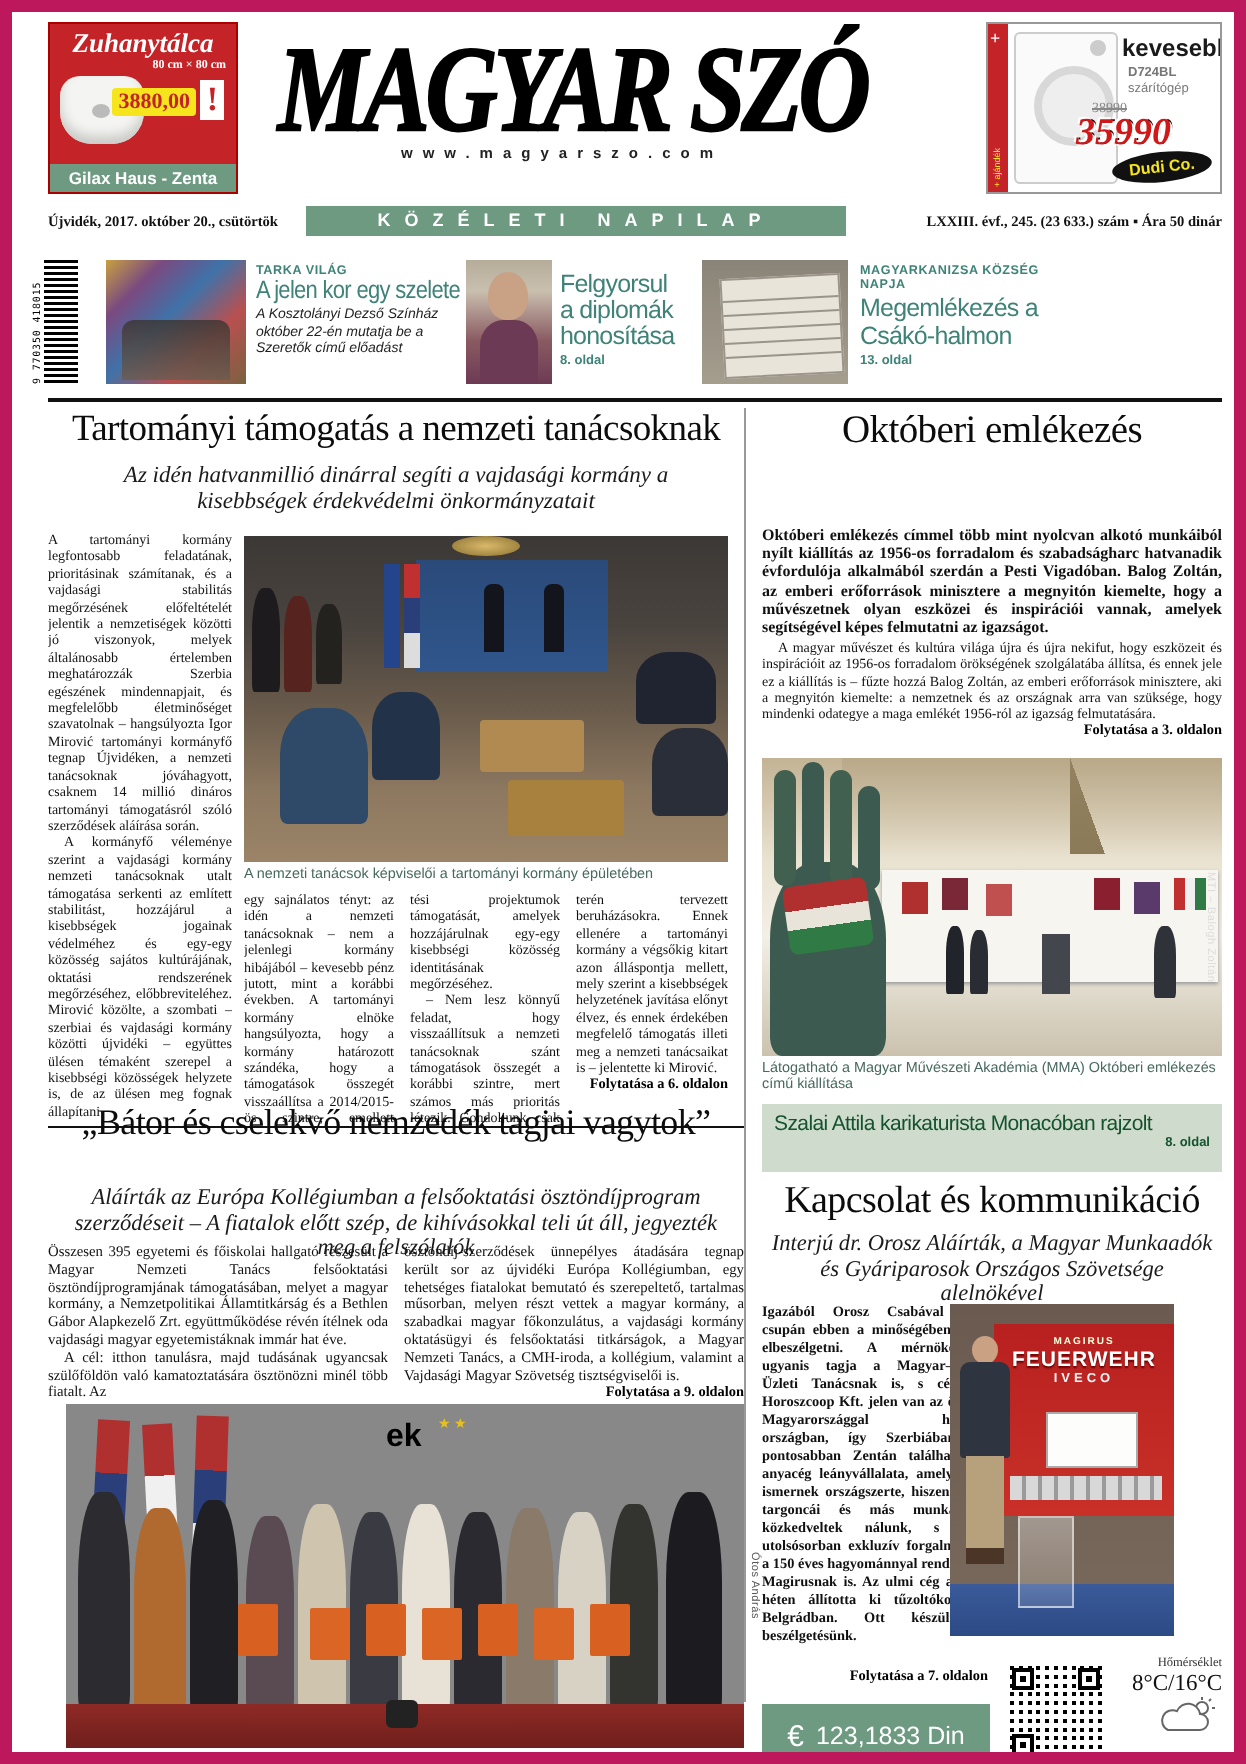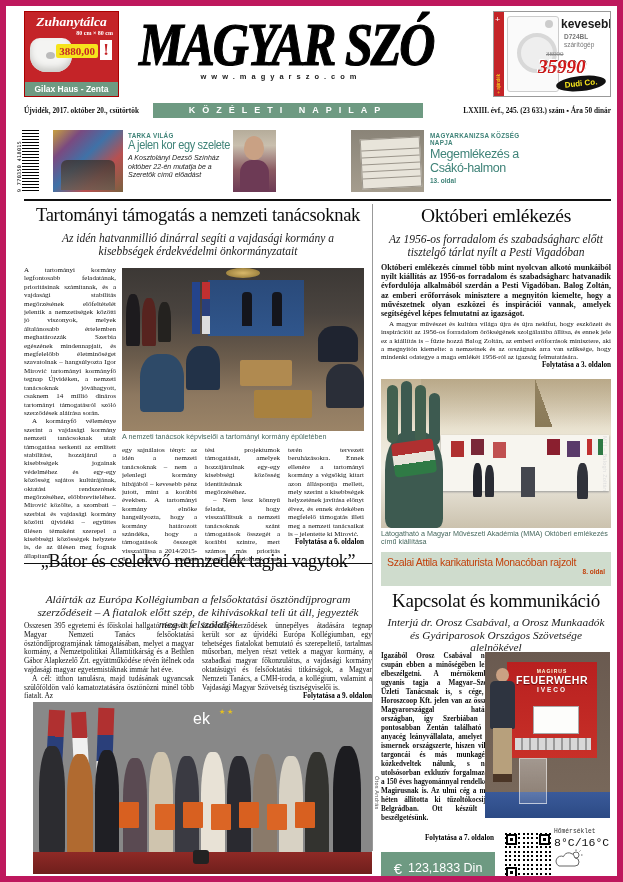--- a/index.html
+++ b/index.html
@@ -69,32 +69,32 @@
           font-family:"DejaVu Sans Mono",monospace;color:#000;letter-spacing:.4px}
   .bc-bars{width:17px;height:62px;background:repeating-linear-gradient(180deg,#000 0 1.3px,#fff 1.3px 3px)}
   
   .t-kicker{font-family:"Liberation Sans",sans-serif;font-size:6.3px;font-weight:bold;
             letter-spacing:.3px;line-height:1.15}
   .t-head{font-family:"Liberation Sans",sans-serif;font-size:12.5px;line-height:1.05;letter-spacing:-.4px}
   .t-text{font-style:italic;font-family:"Liberation Sans",sans-serif;font-size:7px;line-height:1.2;color:#222;margin-top:2px}
   .t-page{font-family:"Liberation Sans",sans-serif;font-size:6.5px;font-weight:bold;margin-top:2px}
   .rule{position:absolute;background:#111}
   
-  .banner{background:#cfdccd;color:#c2410c;box-sizing:border-box;padding:4px 6px 2px}
+  .banner{background:#cfdccd;color:#14532d;box-sizing:border-box;padding:4px 6px 2px}
   .banner-txt{font-family:"Liberation Sans",sans-serif;font-size:10.5px;letter-spacing:-.3px;white-space:nowrap}
   .banner-page{font-family:"Liberation Sans",sans-serif;font-size:6.5px;font-weight:bold;text-align:right}
   
   .euro-box{background:#6e9a82;color:#fff;display:flex;align-items:center;justify-content:center;gap:6px}
   .euro-sym{font-size:15px;font-family:"Liberation Sans",sans-serif}
   .euro-val{font-family:"Liberation Sans",sans-serif;font-weight:normal;font-size:12.5px}
   .qr{position:relative;background-image:repeating-linear-gradient(0deg,#000 0 2px,#fff 2px 4.4px),
       repeating-linear-gradient(90deg,#000 0 2px,#fff 2px 4.4px);background-blend-mode:screen;border:1px solid #fff}
   .qr-eye{position:absolute;width:11px;height:11px;border:2.5px solid #000;background:#fff;box-sizing:border-box}
   .qr-eye::after{content:"";position:absolute;left:1.5px;top:1.5px;width:3px;height:3px;background:#000}
-  .weather{text-align:left;font-family:Liberation Mono, monospace}
+  .weather{text-align:right;font-family:Liberation Serif, serif}
   .w-label{font-size:6.3px;color:#333}
   .w-temp{font-size:11.5px;color:#111;margin-top:1px}
   
   .fig{position:absolute;border-radius:40% 40% 8% 8%}
   .artwork{position:absolute;top:4px;width:13px;height:16px}
 </style>
 </head>
 <body>
 
 <div id="page">
@@ -146,20 +146,24 @@
   </div>
   <div class="abs" style="left:122px;top:126px;width:100px">
     <div class="t-kicker teal">TARKA VILÁG</div>
     <div class="t-head teal" style="white-space:nowrap;transform:scaleX(.88);transform-origin:0 50%">A jelen kor egy szelete</div>
     <div class="t-text">A Kosztolányi Dezső Színház október 22-én mutatja be a Szeretők című előadást</div>
   </div>
 
   <div class="photo" style="left:227px;top:124px;width:43px;height:62px;background:linear-gradient(180deg,#b5ac9a 0%,#c9bfae 25%,#8a5a62 65%,#6d3a55 100%)">
     <div class="abs" style="left:11px;top:6px;width:20px;height:24px;border-radius:50% 50% 45% 45%;background:#c9a184"></div>
     <div class="abs" style="left:7px;top:30px;width:29px;height:32px;border-radius:40% 40% 0 0;background:#6d3a55"></div>
+  </div>
+  <div class="abs" style="left:274px;top:130px;width:62px">
+    <div class="t-head teal">Felgyorsul a diplomák honosítása</div>
+    <div class="t-page teal">8. oldal</div>
   </div>
 
   <div class="photo" style="left:345px;top:124px;width:73px;height:62px;background:linear-gradient(180deg,#8a8478,#a59d8e)">
     <div class="abs" style="left:10px;top:8px;width:52px;height:40px;background:#e8e4da;border:1px solid #9a948a;transform:rotate(-3deg);
          background-image:repeating-linear-gradient(180deg,transparent 0 6px,#9a948a 6px 7px);background-origin:content-box;padding:4px 3px"></div>
   </div>
   <div class="abs" style="left:424px;top:126px;width:90px">
     <div class="t-kicker teal">MAGYARKANIZSA KÖZSÉG NAPJA</div>
     <div class="t-head teal" style="margin-top:2px">Megemlékezés a Csákó-halmon</div>
     <div class="t-page teal">13. oldal</div>
@@ -214,21 +218,21 @@
   <div class="abs" style="left:18px;top:616px;width:170px;height:78px;overflow:hidden">
     <p class="colp" style="font-size:7.4px;line-height:8.8px">Összesen 395 egyetemi és főiskolai hallgató részesült a Magyar Nemzeti Tanács felsőoktatási ösztöndíjprogramjának támogatásában, melyet a magyar kormány, a Nemzetpolitikai Államtitkárság és a Bethlen Gábor Alapkezelő Zrt. együttműködése révén ítélnek oda vajdasági magyar egyetemistáknak immár hat éve.</p>
     <p class="colp ind" style="font-size:7.4px;line-height:8.8px">A cél: itthon tanulásra, majd tudásának ugyancsak szülőföldön való kamatoztatására ösztönözni minél több fiatalt. Az</p>
   </div>
   <div class="abs" style="left:196px;top:616px;width:170px;height:78px;overflow:hidden">
     <p class="colp" style="font-size:7.4px;line-height:8.8px">ösztöndíj-szerződések ünnepélyes átadására tegnap került sor az újvidéki Európa Kollégiumban, egy tehetséges fiatalokat bemutató és szerepeltető, tartalmas műsorban, melyen részt vettek a magyar kormány, a szabadkai magyar főkonzulátus, a vajdasági kormány oktatásügyi és felsőoktatási titkárságok, a Magyar Nemzeti Tanács, a CMH-iroda, a kollégium, valamint a Vajdasági Magyar Szövetség tisztségviselői is.</p>
     <div class="cont">Folytatása a 9. oldalon</div>
   </div>
 
   <div class="photo" style="left:27px;top:696px;width:339px;height:172px;background:linear-gradient(180deg,#cfc6b2 0%,#c4baa4 62%,#b3a археология 0%,#ab9f88 100%)">
-    <div class="abs sans" style="left:160px;top:8px;font-weight:normal;font-size:16px;color:#ffffff">ek</div>
+    <div class="abs sans" style="left:160px;top:8px;font-weight:bold;font-size:16px;color:#000000">ek</div>
     <div class="abs" style="left:186px;top:6px;color:#e6c020;font-size:7px">★ ★</div>
     <div class="abs" style="left:14px;top:8px;width:16px;height:78px;background:linear-gradient(180deg,#b03030 0 34%,#2a3f7a 34% 67%,#e8e8e8 67% 100%);transform:rotate(3deg)"></div>
     <div class="abs" style="left:40px;top:10px;width:15px;height:76px;background:linear-gradient(180deg,#b03030 0 34%,#f0f0f0 34% 67%,#2f7a45 67% 100%);transform:rotate(-3deg)"></div>
     <div class="abs" style="left:64px;top:6px;width:16px;height:80px;background:linear-gradient(180deg,#b03030 0 34%,#2a3f7a 34% 67%,#e8e8e8 67% 100%);transform:rotate(2deg)"></div>
     <div class="fig" style="left:6px;top:44px;width:26px;height:110px;background:#2c2c30"></div>
     <div class="fig" style="left:34px;top:52px;width:26px;height:104px;background:#b06a30"></div>
     <div class="fig" style="left:62px;top:48px;width:24px;height:108px;background:#1f1f24"></div>
     <div class="fig" style="left:90px;top:56px;width:24px;height:100px;background:#5a4a52"></div>
     <div class="fig" style="left:116px;top:50px;width:24px;height:106px;background:#cfc4ae"></div>
     <div class="fig" style="left:142px;top:54px;width:24px;height:102px;background:#3a3a42"></div>
@@ -245,21 +249,20 @@
     <div class="abs" style="left:206px;top:100px;width:20px;height:26px;background:#d86020;border-radius:1px"></div>
     <div class="abs" style="left:234px;top:102px;width:20px;height:26px;background:#db6525;border-radius:1px"></div>
     <div class="abs" style="left:262px;top:100px;width:20px;height:26px;background:#d86020;border-radius:1px"></div>
     <div class="abs" style="left:0;bottom:0;width:100%;height:22px;background:linear-gradient(180deg,#8f2a26,#6f1f1c)"></div>
     <div class="abs" style="left:160px;bottom:10px;width:16px;height:14px;background:#222;border-radius:3px"></div>
   </div>
   <div class="credit-v" style="left:368px;top:770px">Ótos András</div>
   <div class="abs cap" style="left:27px;top:871px;width:339px">Az ösztöndíjazottak a szerződés aláírását követően</div>
 
   <div class="abs headline" style="left:375px;top:200px;width:230px;font-size:19.5px">Októberi emlékezés</div>
-  <div class="abs subtitle" style="left:379px;top:227px;width:222px;font-size:11.5px">Az 1956-os forradalom és szabadságharc előtt tisztelgő tárlat nyílt a Pesti Vigadóban</div>
 
   <div class="abs" style="left:375px;top:257px;width:230px;height:114px;overflow:hidden">
     <p class="colp" style="font-size:8px;line-height:9.2px;font-weight:bold">Októberi emlékezés címmel több mint nyolcvan alkotó munkáiból nyílt kiállítás az 1956-os forradalom és szabadságharc hatvanadik évfordulója alkalmából szerdán a Pesti Vigadóban. Balog Zoltán, az emberi erőforrások minisztere a megnyitón kiemelte, hogy a művészetnek olyan eszközei és inspirációi vannak, amelyek segítségével képes felmutatni az igazságot.</p>
     <p class="colp ind" style="font-size:7px;line-height:8.2px;margin-top:2px">A magyar művészet és kultúra világa újra és újra nekifut, hogy eszközeit és inspirációit az 1956-os forradalom örökségének szolgálatába állítsa, és ennek jele ez a kiállítás is – fűzte hozzá Balog Zoltán, az emberi erőforrások minisztere, aki a megnyitón kiemelte: a nemzetnek és az országnak arra van szüksége, hogy mindenki odategye a maga emlékét 1956-ról az igazság felmutatására.</p>
     <div class="cont">Folytatása a 3. oldalon</div>
   </div>
 
   <div class="photo" style="left:375px;top:373px;width:230px;height:149px;background:linear-gradient(180deg,#c3b394 0%,#e9e2d0 34%,#f2efe6 60%,#cbc2ae 100%)">
     <div class="abs" style="left:40px;top:0;width:190px;height:48px;background:linear-gradient(180deg,#a5947255,#0000),conic-gradient(from 160deg at 60% 0%,#8a7a58 0 20deg,transparent 20deg)"></div>
     <div class="abs" style="left:60px;top:56px;width:168px;height:56px;background:#f7f5ef;box-shadow:0 1px 2px #999"></div>
@@ -284,28 +287,28 @@
   </div>
   <div class="credit-v" style="left:596px;top:430px;color:#ddd">MTI – Balogh Zoltán</div>
   <div class="abs cap" style="left:375px;top:524px;width:230px">Látogatható a Magyar Művészeti Akadémia (MMA) Októberi emlékezés című kiállítása</div>
 
   <div class="abs banner" style="left:375px;top:546px;width:230px;height:34px">
     <div class="banner-txt">Szalai Attila karikaturista Monacóban rajzolt</div>
     <div class="banner-page">8. oldal</div>
   </div>
 
   <div class="abs headline" style="left:375px;top:585px;width:230px;font-size:19px">Kapcsolat és kommunikáció</div>
-  <div class="abs subtitle" style="left:377px;top:610px;width:226px;font-size:11.3px">Interjú dr. Orosz Csabával, a Orosz Munkaadók és Gyáriparosok Országos Szövetsége alelnökével</div>
+  <div class="abs subtitle" style="left:377px;top:610px;width:226px;font-size:11.3px">Interjú dr. Orosz Aláírták, a Magyar Munkaadók és Gyáriparosok Országos Szövetsége alelnökével</div>
 
   <div class="abs" style="left:375px;top:646px;width:113px;height:176px;overflow:hidden">
     <p class="colp" style="font-size:7.2px;line-height:9px;font-weight:bold">Igazából Orosz Csabával nem csupán ebben a minőségében lehet elbeszélgetni. A mérnökember ugyanis tagja a Magyar–Szerb Üzleti Tanácsnak is, s cége, a Horoszcoop Kft. jelen van az összes, Magyarországgal határos országban, így Szerbiában is, pontosabban Zentán található az anyacég leányvállalata, amelyet jól ismernek országszerte, hiszen villás targoncái és más munkagépei közkedveltek nálunk, s nem utolsósorban exkluzív forgalmazója a 150 éves hagyománnyal rendelkező Magirusnak is. Az ulmi cég a múlt héten állította ki tűzoltókocsijait Belgrádban. Ott készült a beszélgetésünk.</p>
   </div>
   <div class="abs cont" style="left:375px;top:828px;width:113px">Folytatása a 7. oldalon</div>
 
-  <div class="photo" style="left:479px;top:646px;width:125px;height:166px;background:linear-gradient(180deg,#6a5a50 0%,#7a6a5c 100%)">
+  <div class="photo" style="left:469px;top:646px;width:112px;height:166px;background:linear-gradient(180deg,#6a5a50 0%,#7a6a5c 100%)">
     <div class="abs" style="left:22px;top:10px;width:90px;height:96px;background:linear-gradient(180deg,#b82020,#c83028)">
       <div class="sans" style="font-size:5px;color:#ffd;font-weight:bold;text-align:center;margin-top:6px;letter-spacing:1px">MAGIRUS</div>
       <div class="sans" style="font-size:10.5px;color:#fff;font-weight:bold;text-align:center;letter-spacing:.5px;text-shadow:0 1px 1px #600">FEUERWEHR</div>
       <div class="sans" style="font-size:6.5px;color:#f4f4f4;font-weight:bold;text-align:center;letter-spacing:2px">IVECO</div>
       <div class="abs" style="left:26px;top:44px;width:44px;height:26px;background:#fdfdfb;border:1px solid #aaa"></div>
       <div class="abs" style="left:8px;top:76px;width:76px;height:12px;background:repeating-linear-gradient(90deg,#d8d8d8 0 6px,#9a9a9a 6px 8px)"></div>
     </div>
     <div class="abs" style="left:2px;top:16px;width:30px;height:120px">
       <div class="abs" style="left:9px;top:0;width:13px;height:14px;border-radius:50%;background:#caa183"></div>
       <div class="abs" style="left:3px;top:13px;width:25px;height:48px;background:#2e3440;border-radius:5px 5px 2px 2px"></div>

